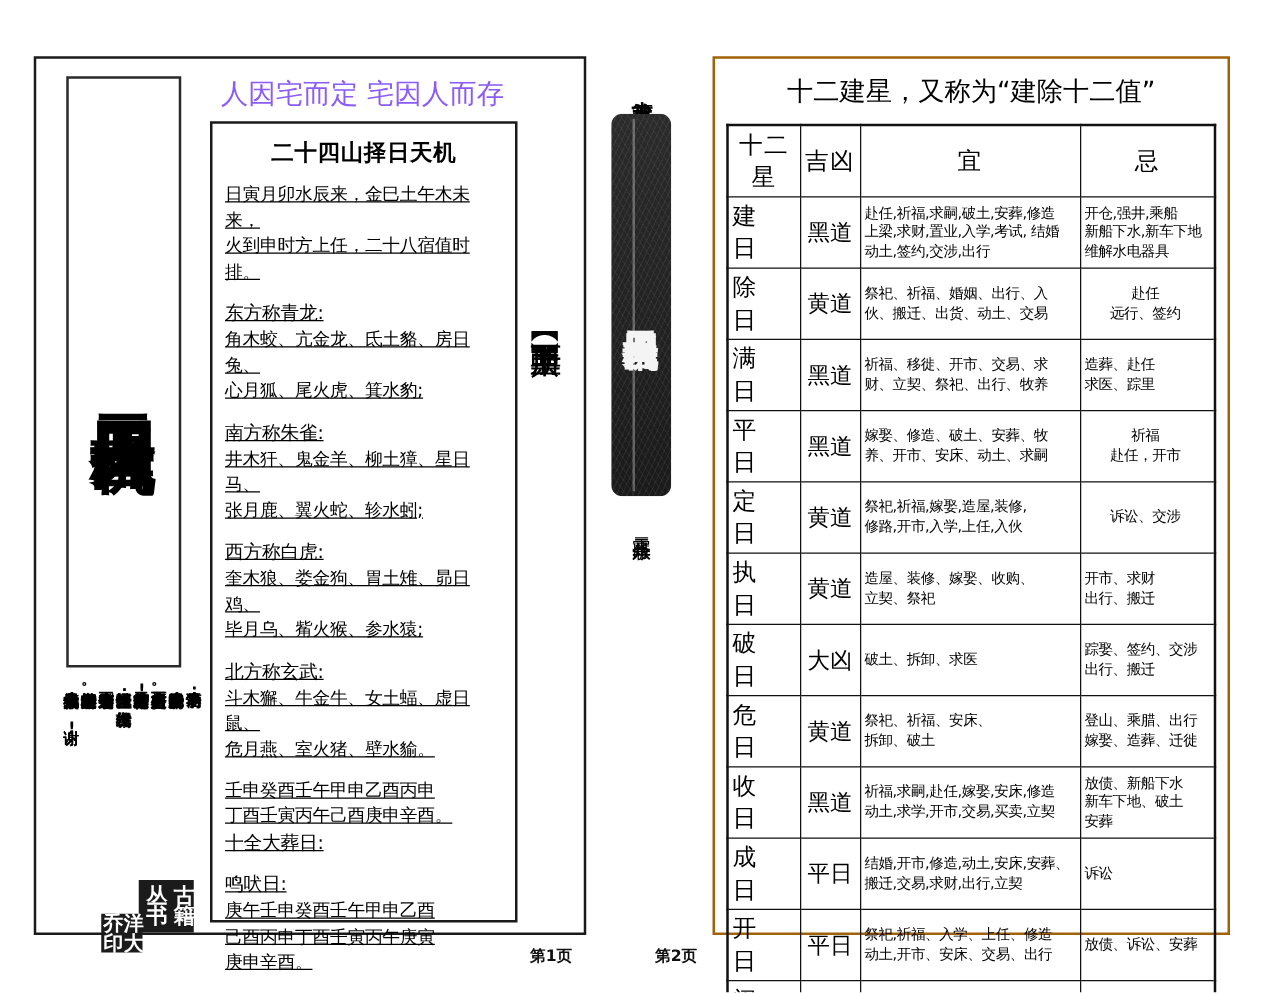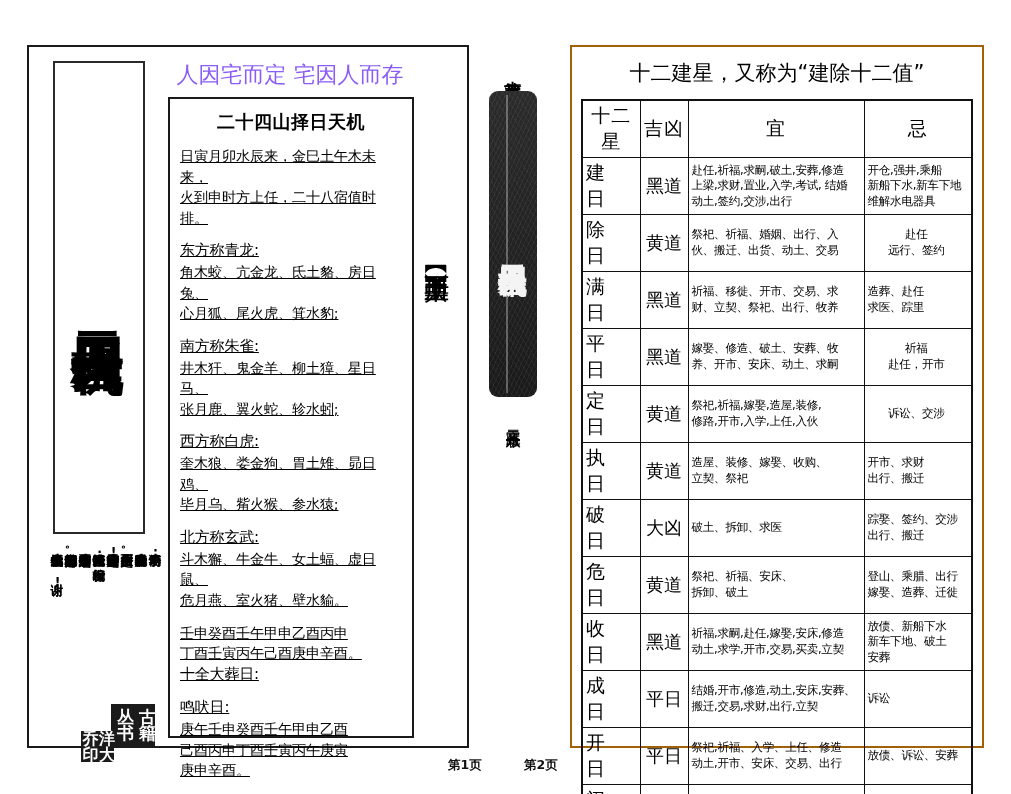--- a/index.html
+++ b/index.html
@@ -289,21 +289,21 @@
   tbody tr { height: 47px; }
 
   
   .pagenum {
     position: absolute;
     font-family: "DejaVu Sans", sans-serif;
     font-size: 12.5px;
     font-weight: bold;
     color: #111;
   }
-  .pn1 { left: 448px; top: 757px; }
+  .pn1 { left: 424px; top: 757px; }
   .pn2 { left: 524px; top: 757px; }
 </style>
 </head>
 <body>
 
 <div id="page">
 
   <div class="sheet1">
 
     <div class="p1-left">

